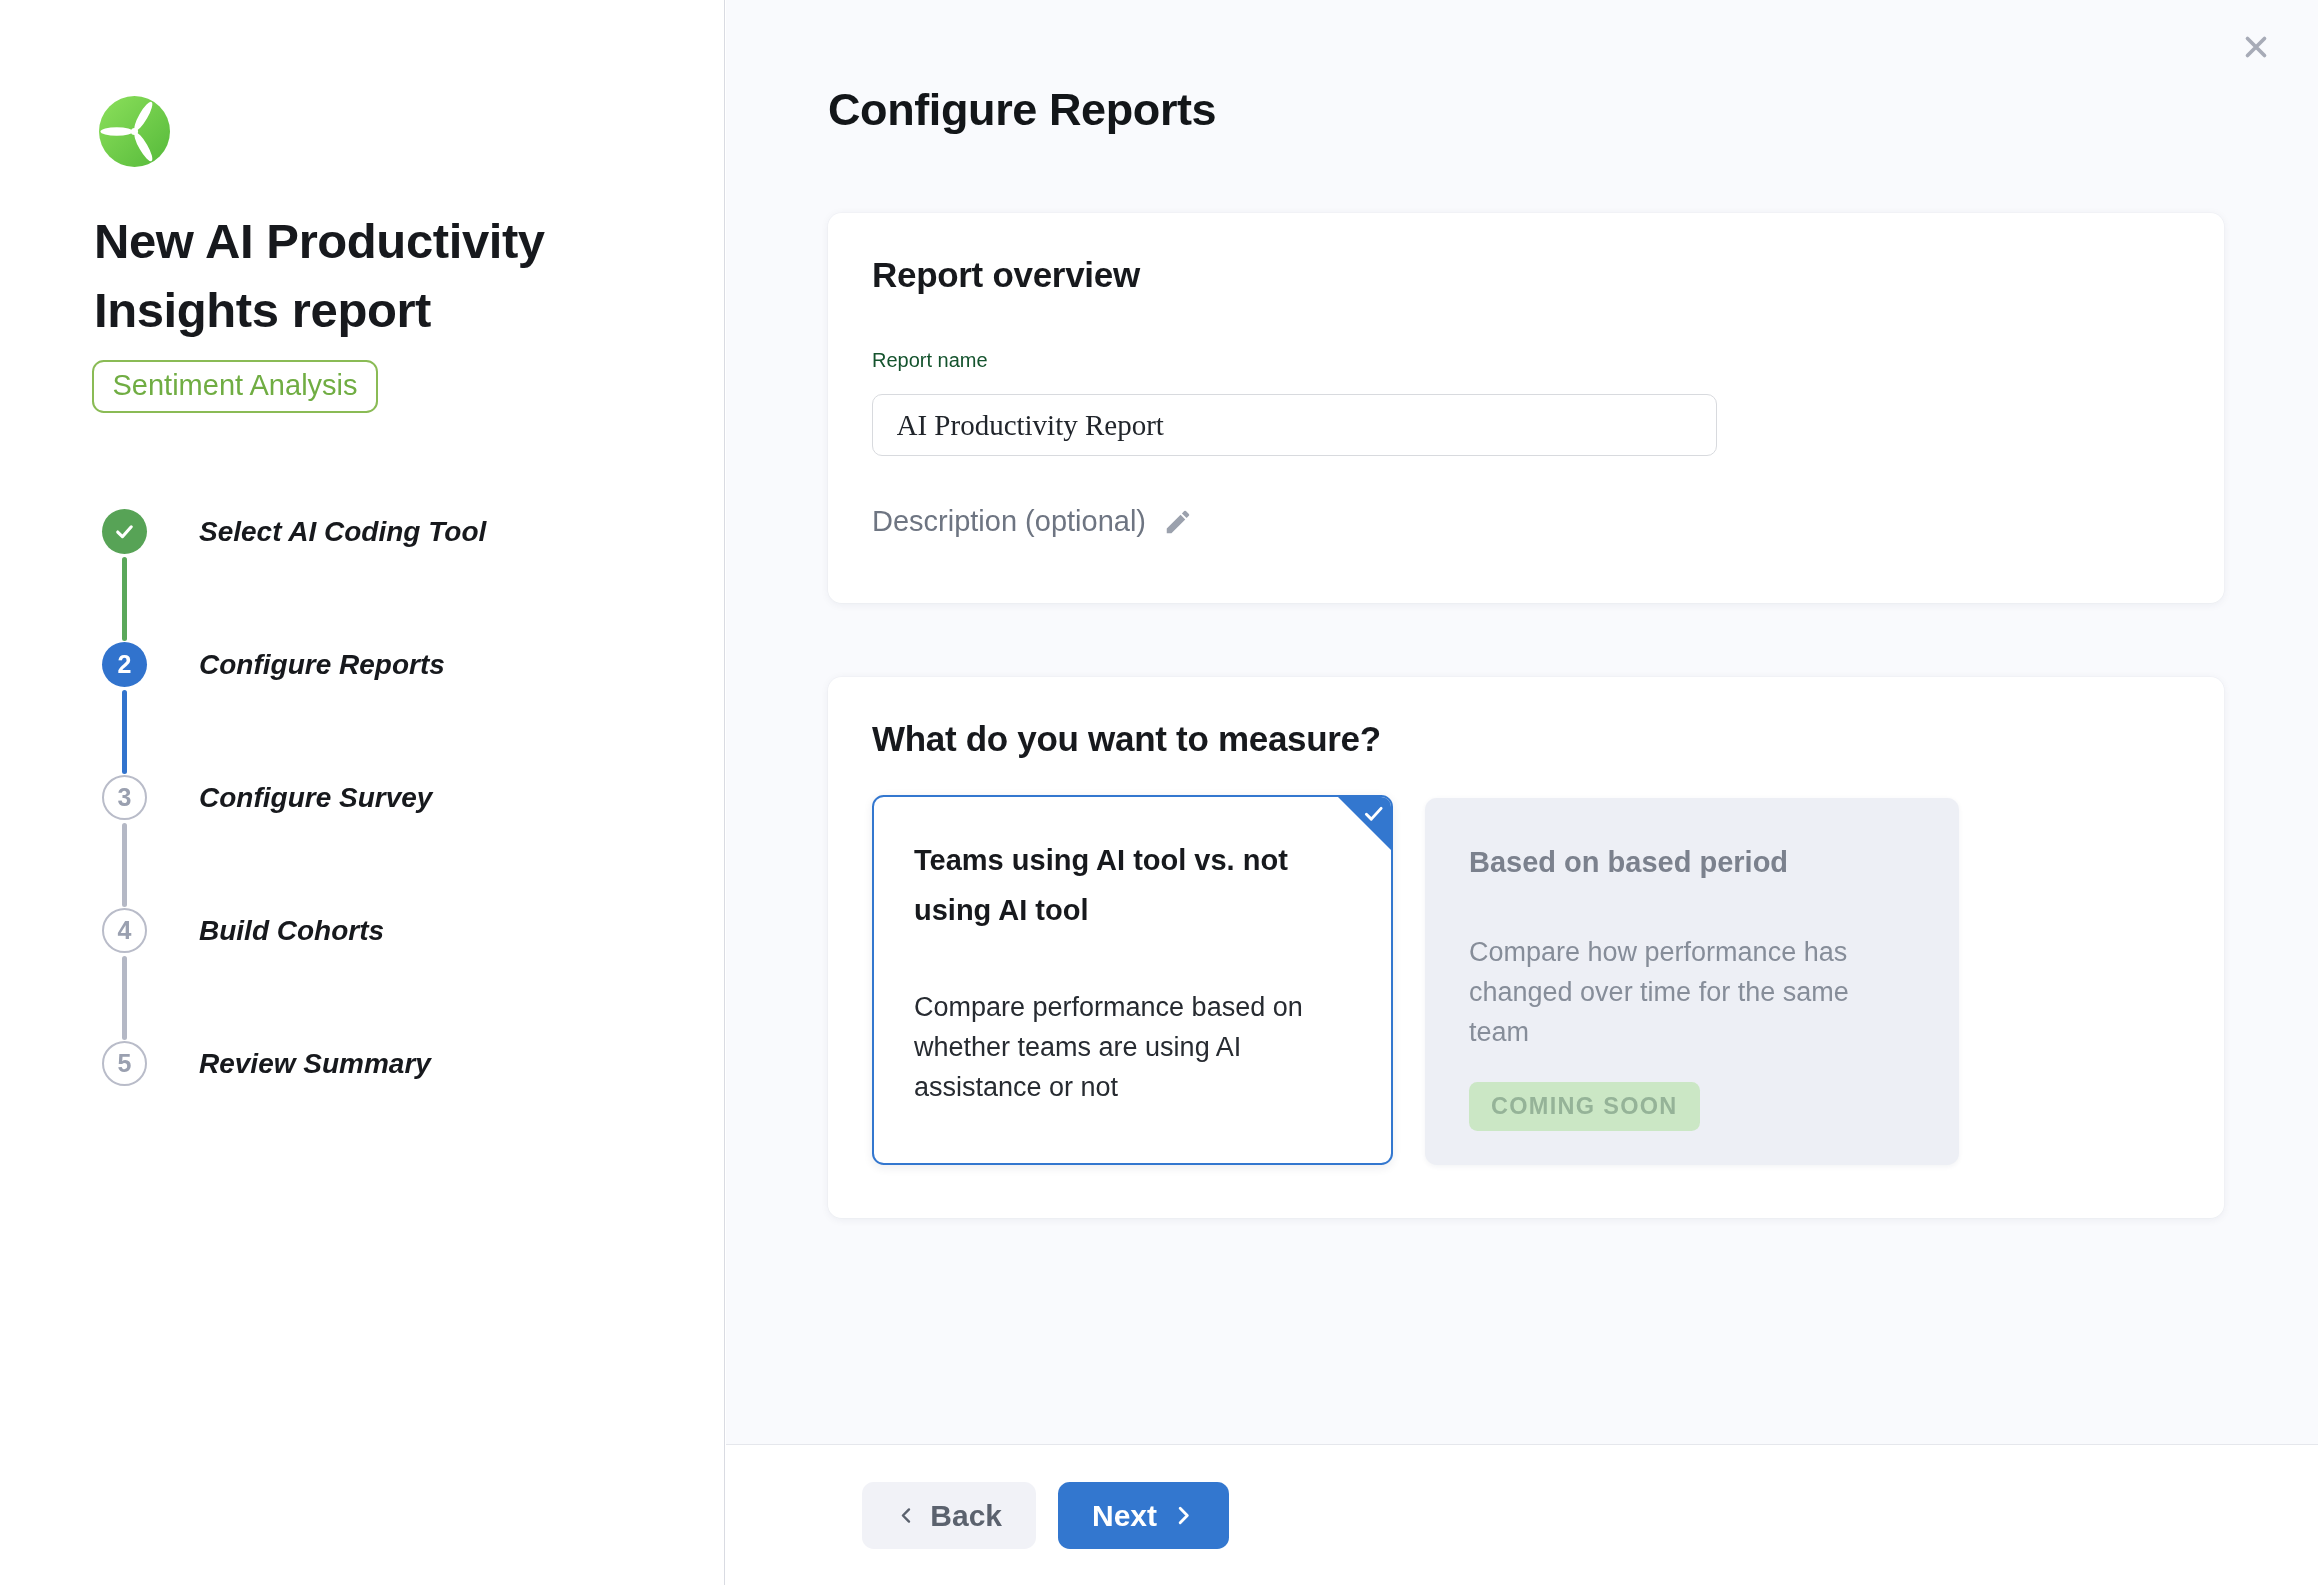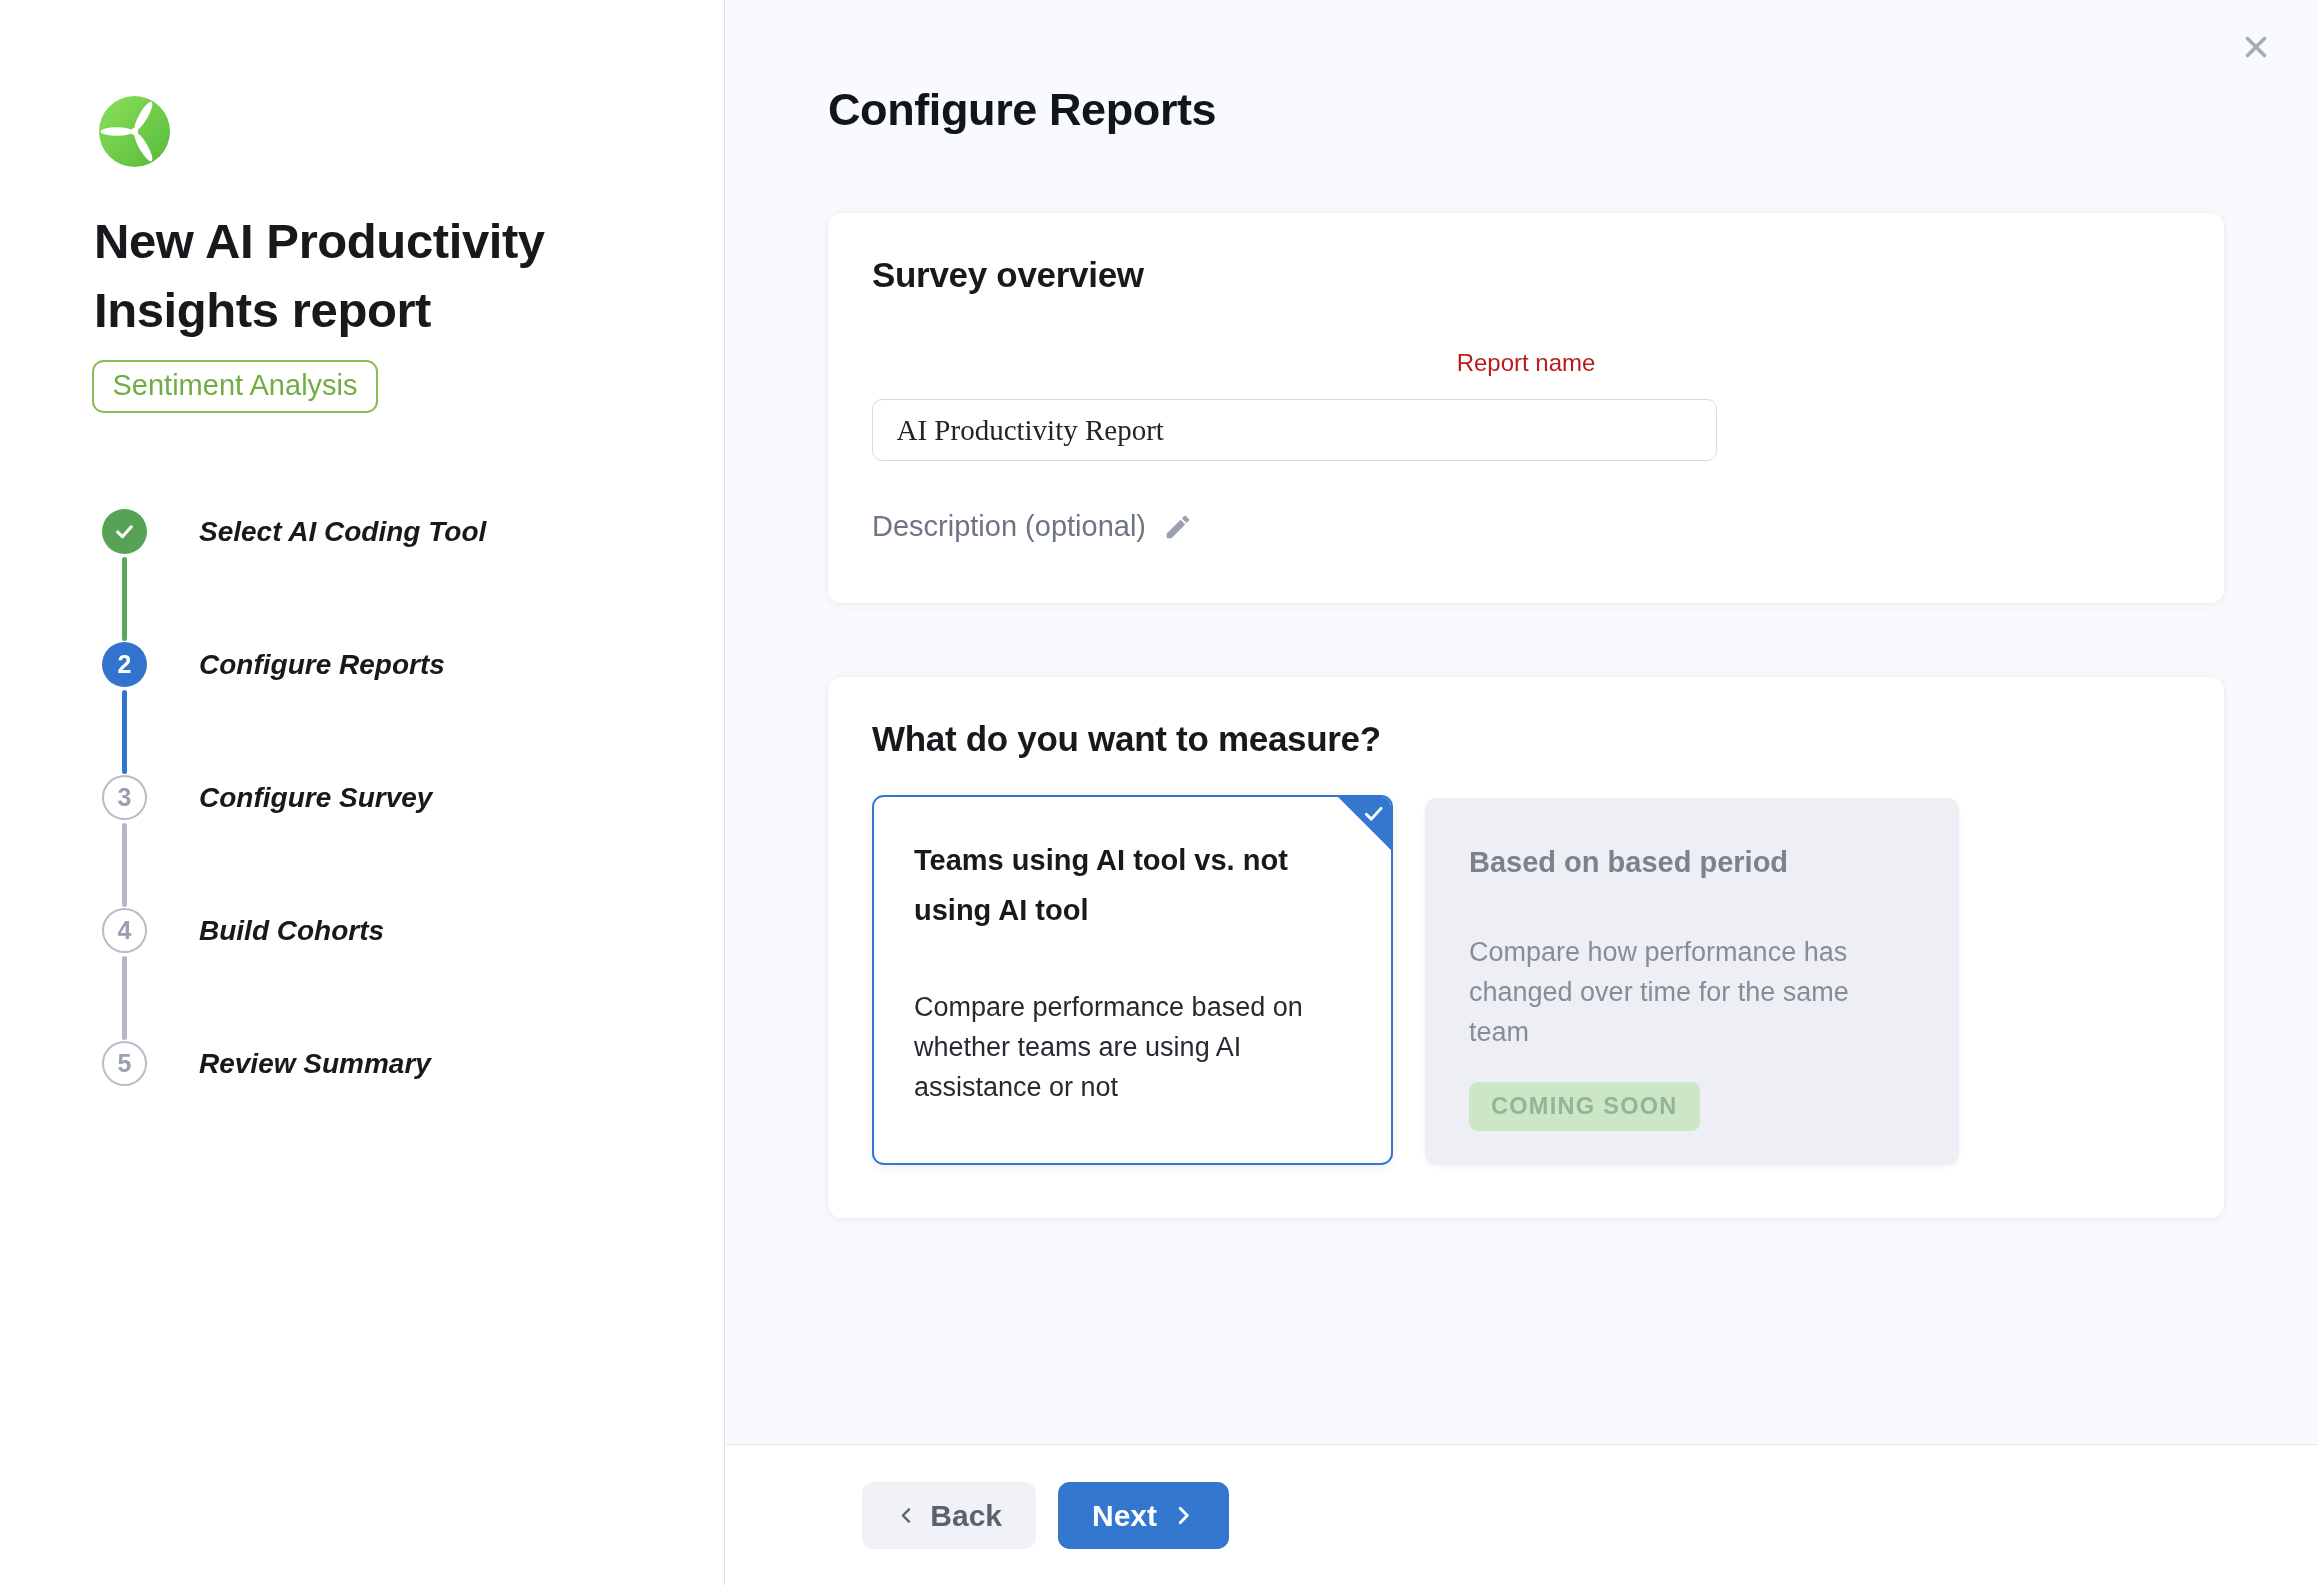--- a/index.html
+++ b/index.html
@@ -82,21 +82,21 @@
     position:absolute; left:102px; width:1396px;
     background:#ffffff; border-radius:13.5px;
     box-shadow:0 1.7px 8.4px rgba(25,39,70,0.06), 0 0 0 0.8px rgba(25,39,70,0.02);
     padding:42px 44px;
   }
   .card-overview { top:213px; height:390px; }
   .card-measure  { top:677px; height:541px; }
   .card h2 { font-size:35px; font-weight:700; color:#17191d; letter-spacing:-0.3px; }
 
   .field-label {
-    margin-top:54px; font-size:24px; color:#b91c1c;text-align:center;
+    margin-top:54px; font-size:20px; color:#14532d;
   }
   .name-input {
     display:block; margin-top:22px; width:845px; height:62px;
     border:1.7px solid #d8dade; border-radius:10px; background:#ffffff;
     font-family:Liberation Serif, serif;
     font-size:29px; color:#21252b; padding:0 23.5px;
     outline:none;
   }
   .desc-row {
     margin-top:49px; display:flex; align-items:center; gap:17px;
@@ -231,21 +231,21 @@
 
   <div class="close-btn">
     <svg viewBox="0 0 24 24">
         <path d="M6 6l12 12M18 6L6 18" stroke="#a7abb7" stroke-width="2.6" stroke-linecap="round" fill="none"></path>
       </svg>
   </div>
 
   <h1 class="main-title">Configure Reports</h1>
 
   <div class="card card-overview">
-    <h2>Survey overview</h2>
+    <h2>Report overview</h2>
     <div class="field-label">Report name</div>
     <input class="name-input" type="text" value="AI Productivity Report" style="">
     <div class="desc-row">
       <span class="desc-label">Description (optional)</span>
       <svg class="pencil" viewBox="0 0 24 24" fill="#9ba1ad">
         <path d="M3 17.25V21h3.75L17.8 9.94l-3.75-3.75L3 17.25zM20.7 7.04a1 1 0 0 0 0-1.41l-2.34-2.34a1 1 0 0 0-1.41 0l-1.83 1.83 3.75 3.75 1.83-1.83z"></path>
       </svg>
     </div>
   </div>
 

